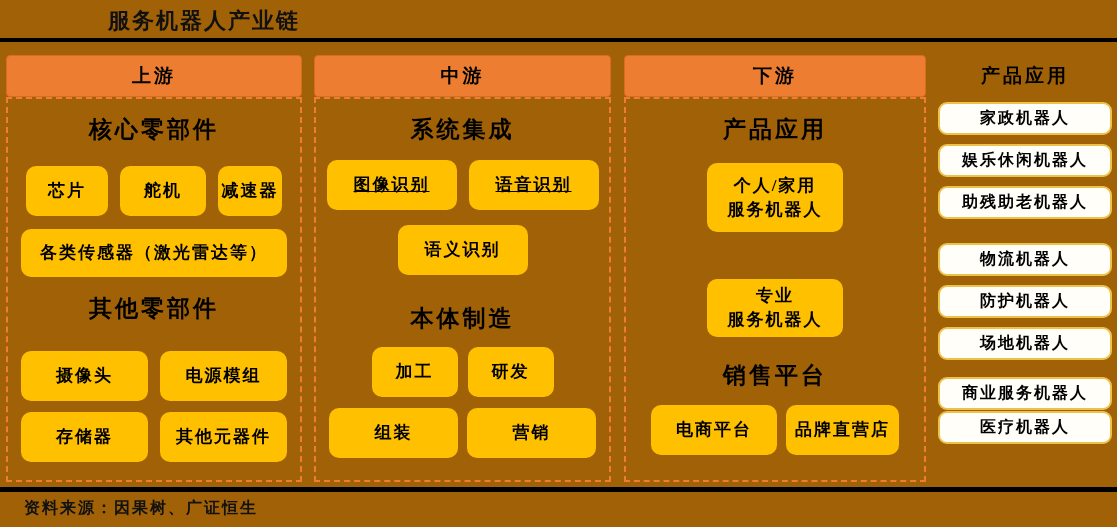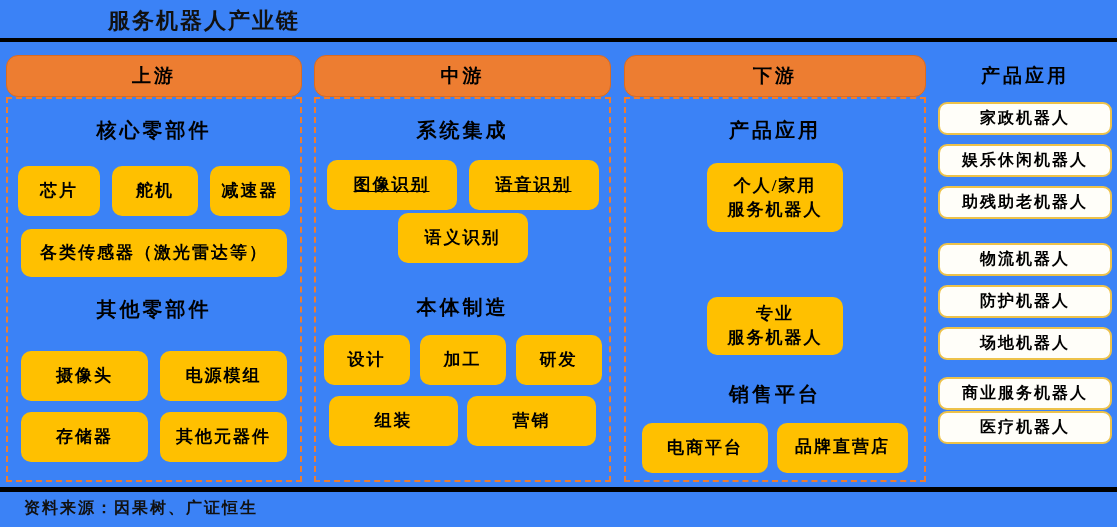--- a/index.html
+++ b/index.html
@@ -1,86 +1,86 @@
 <!DOCTYPE html>
 <html><head>
 <meta charset="utf-8">
 <style>
   html,body{margin:0;padding:0;background:#ffffff;}
   #page{
-    position:relative;width:1117px;height:527px;background:#3b82f6;overflow:hidden;
+    position:relative;width:1117px;height:527px;background:#a16207;overflow:hidden;
     font-family:"Liberation Serif","DejaVu Serif",serif;color:#000;
   }
   .title{
     position:absolute;left:108px;top:6px;font-size:22px;font-weight:bold;
     letter-spacing:2px;color:#111;
   }
   .rule-top{position:absolute;left:0;top:38px;width:1117px;height:4px;background:#000;}
   .rule-bottom{position:absolute;left:0;top:487px;width:1117px;height:5px;background:#000;}
   .source{
     position:absolute;left:24px;top:498px;font-size:16px;font-weight:bold;
     letter-spacing:2px;color:#111;
   }
 
   .chain-col{position:absolute;top:55px;}
   #col-up{left:6px;width:296px;}
   #col-mid{left:314px;width:297px;}
   #col-down{left:624px;width:302px;}
 
   .col-header{
-    height:42px;background:#ED7D31;border:1px solid #D96B23;border-radius:12px;
+    height:42px;background:#ED7D31;border:1px solid #D96B23;border-radius:4px;
     display:flex;align-items:center;justify-content:center;
     font-size:19px;font-weight:bold;letter-spacing:3px;box-sizing:border-box;
   }
   .dash-box{
     border:2px dashed #ED7D31;height:385px;box-sizing:border-box;
     margin-top:0px;padding:0 6px;display:flex;flex-direction:column;align-items:center;
   }
   .group-title{
-    font-size:20px;font-weight:bold;letter-spacing:3px;text-align:center;line-height:22px;
+    font-size:23px;font-weight:bold;letter-spacing:3px;text-align:center;line-height:22px;
   }
   .row{display:flex;justify-content:center;gap:12px;width:100%;}
   .gbtn{
     background:#FFC000;border-radius:10px;display:flex;flex-direction:column;
     align-items:center;justify-content:center;font-size:17px;font-weight:bold;
     letter-spacing:2px;height:50px;box-sizing:border-box;text-align:center;line-height:24px;
   }
 
   
   .up-t1{margin-top:20px;}
   .up-r1{margin-top:25px;}
   .up-r1 .gbtn:nth-child(1){width:82px;}
   .up-r1 .gbtn:nth-child(2){width:86px;}
-  .up-r1 .gbtn:nth-child(3){width:80px;}
+  .up-r1 .gbtn:nth-child(3){width:64px;}
   .up-r2{margin-top:13px;}
   .up-r2 .gbtn{width:266px;height:48px;}
   .up-t2{margin-top:21px;}
   .up-r3{margin-top:31px;}
   .up-r3 .gbtn, .up-r4 .gbtn{width:127px;}
   .up-r4{margin-top:11px;}
 
   
   .mid-t1{margin-top:20px;}
   .mid-r1{margin-top:19px;text-decoration:underline;}
   .mid-r1 .gbtn, .mid-r2 .gbtn{width:130px;}
-  .mid-r2{margin-top:3px;}
+  .mid-r2{margin-top:15px;}
   .mid-t2{margin-top:33px;}
   .mid-r3{margin-top:17px;gap:10px;}
   .mid-r3 .gbtn{width:86px;}
   .mid-r4{margin-top:11px;gap:9px;}
   .mid-r4 .gbtn{width:129px;}
 
   
   .down-t1{margin-top:20px;}
   .down-b1{margin-top:22px;width:136px;height:69px;}
-  .down-b2{margin-top:65px;width:136px;height:58px;}
+  .down-b2{margin-top:47px;width:136px;height:58px;}
   .down-t2{margin-top:28px;}
   .down-r1{margin-top:18px;gap:9px;}
   .down-r1 .gbtn:nth-child(1){width:126px;}
-  .down-r1 .gbtn:nth-child(2){width:131px;font-family:Liberation Mono, monospace;}
+  .down-r1 .gbtn:nth-child(2){width:113px;}
 
   
   #apps{position:absolute;left:935px;top:55px;width:180px;}
   .apps-title{
     text-align:center;font-size:19px;font-weight:bold;letter-spacing:3px;
     margin-top:8px;margin-bottom:0;
   }
   .app-box{
     position:absolute;left:3px;width:174px;height:33px;background:#FFFEF9;
     border:2px solid #EDC24A;border-radius:9px;box-sizing:border-box;
@@ -129,21 +129,20 @@
       <div class="group-title mid-t1">系统集成</div>
       <div class="row mid-r1">
         <div class="gbtn">图像识别</div>
         <div class="gbtn">语音识别</div>
       </div>
       <div class="row mid-r2">
         <div class="gbtn">语义识别</div>
       </div>
       <div class="group-title mid-t2">本体制造</div>
       <div class="row mid-r3">
-        <div class="gbtn">设计</div>
         <div class="gbtn">加工</div>
         <div class="gbtn">研发</div>
       </div>
       <div class="row mid-r4">
         <div class="gbtn">组装</div>
         <div class="gbtn">营销</div>
       </div>
     </div>
   </section>
 

